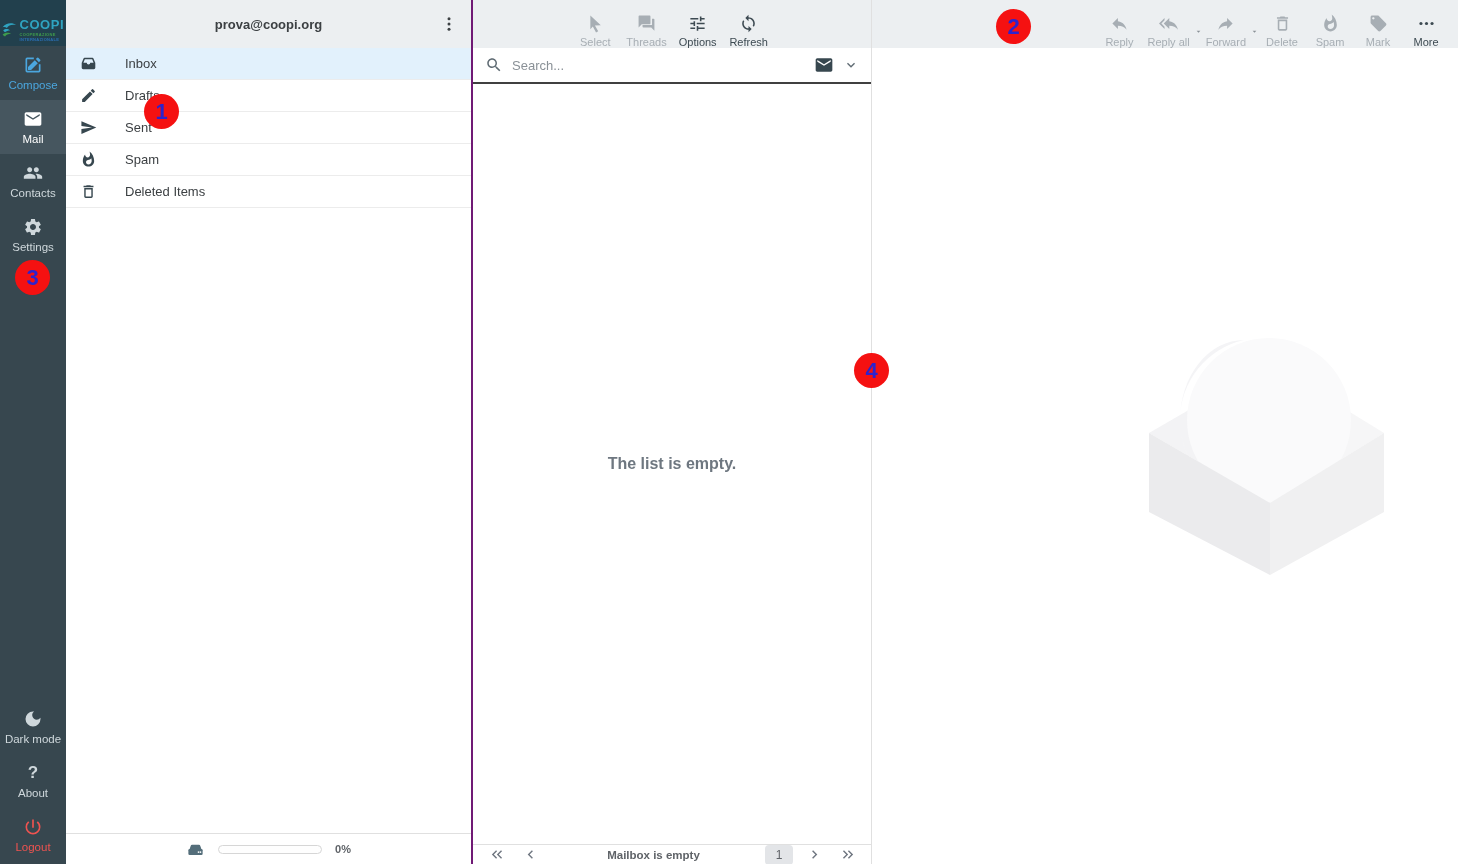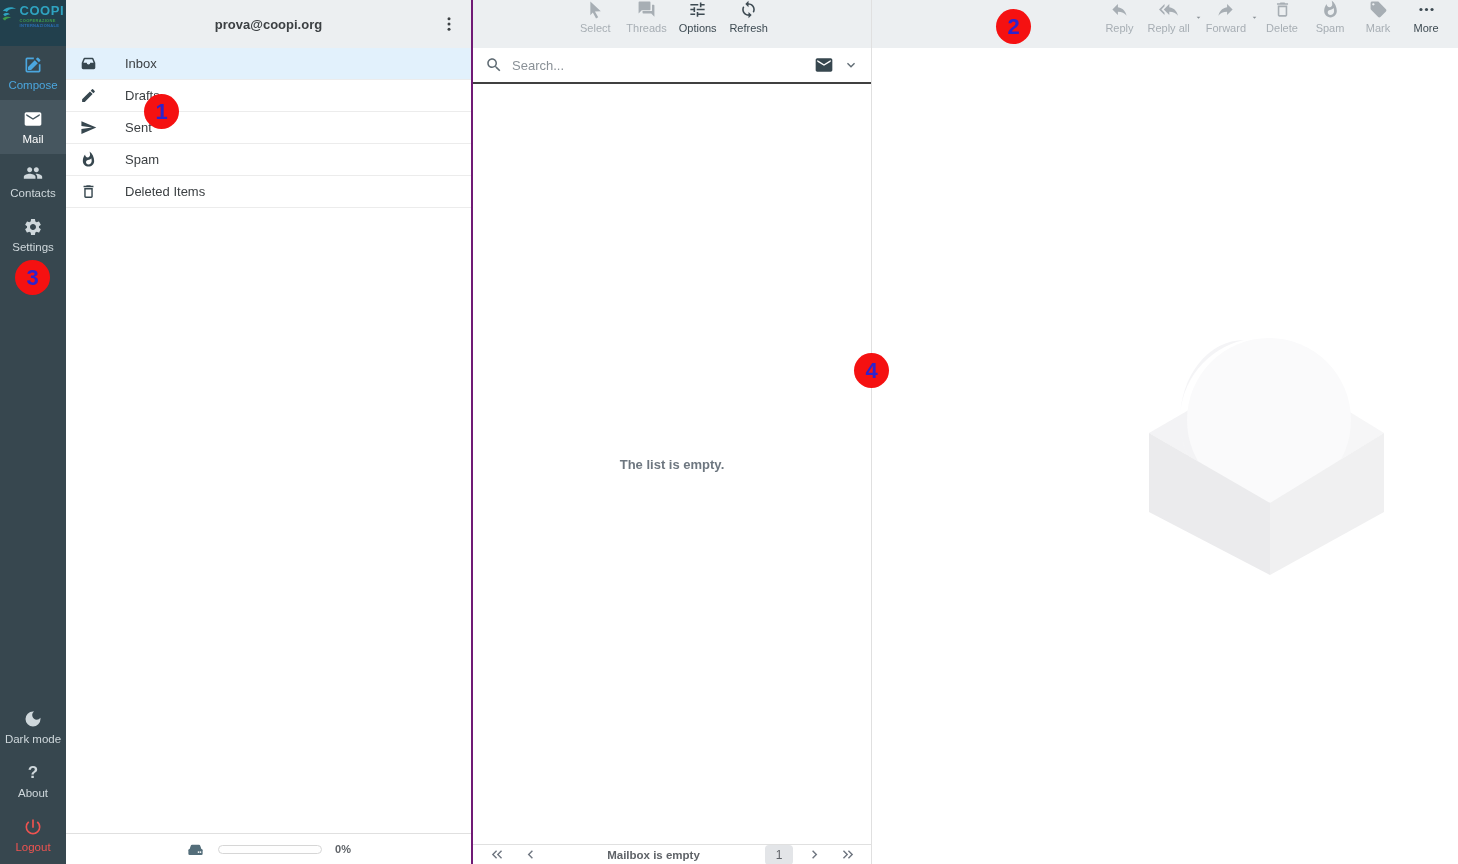--- a/index.html
+++ b/index.html
@@ -15,21 +15,21 @@
 
   
   .sidebar {
     width: 66px; flex-shrink: 0;
     background: #37474f;
     display: flex; flex-direction: column;
     color: #cfd8dc;
   }
   .logo {
     height: 46px; background: #22404d;
-    display: flex; align-items: flex-start; justify-content: center;
+    display: flex; align-items: flex-end; justify-content: center;
     gap: 3px; padding: 4px 2px;
   }
   .logo-text { display: flex; flex-direction: column; line-height: 1; }
   .logo-name { color: #2fa3c0; font-weight: bold; font-size: 13px; letter-spacing: .5px; }
   .logo-tag1 { color: #3f9b4c; font-size: 4px; font-weight: bold; margin-top: 2px; letter-spacing: .3px;}
   .logo-tag2 { color: #2a6fb5; font-size: 4px; font-weight: bold; margin-top: 1px; letter-spacing: .3px;}
   .nav-item {
     height: 54px; cursor: pointer;
     display: flex; flex-direction: column; align-items: center; justify-content: center;
     gap: 4px; font-size: 11.5px; color: #cfd8dc;
@@ -83,21 +83,21 @@
   .quota-pct { font-size: 11px; font-weight: bold; color: #5f6368; }
 
   
   .list {
     width: 399px; flex-shrink: 0;
     border-right: 1px solid #e0e0e0;
     display: flex; flex-direction: column; background: #fff;
   }
   .toolbar {
     height: 48px; flex-shrink: 0; background: #eceff1;
-    display: flex; align-items: flex-start;
+    display: flex; align-items: flex-end;
   }
   .list .toolbar { justify-content: center; gap: 7px; }
   .tbtn {
     min-width: 44px; cursor: pointer; position: relative;
     display: flex; flex-direction: column; align-items: center;
     gap: 3px; font-size: 11px; color: #3d4a52; padding: 0 2px;
   }
   .tbtn svg { width: 19px; height: 19px; fill: currentColor; }
   .tbtn-disabled { color: #a7aeb4; cursor: default; }
   .tbtn .caret {
@@ -113,21 +113,21 @@
   .search-row .search-glyph { width: 18px; height: 18px; fill: #5f6b73; flex-shrink: 0; }
   .search-input {
     flex: 1; border: none; outline: none;
     font-size: 13px; color: #3c4043; font-family: "Liberation Sans", sans-serif;
     background: transparent;
   }
   .search-input::placeholder { color: #8a9197; opacity: 1; }
   .scope-envelope { width: 20px; height: 20px; fill: #37474f; cursor: pointer; }
   .scope-chevron { width: 16px; height: 16px; fill: #5f6b73; cursor: pointer; }
   .list-body { flex: 1; display: flex; align-items: center; justify-content: center; }
-  .empty-text { font-size: 13px; font-weight: bold; color: #6e7780; }
+  .empty-text { font-size: 16px; font-weight: bold; color: #6e7780; }
   .list-footer {
     height: 20px; flex-shrink: 0;
     border-top: 1px solid #e0e0e0;
     display: flex; align-items: center; padding: 0 12px; gap: 9px;
   }
   .pag-btn { width: 24px; height: 22px; display: flex; align-items: center; justify-content: center; cursor: pointer; }
   .pag-btn svg { width: 17px; height: 17px; fill: #6f7680; }
   .pag-status { flex: 1; text-align: center; font-size: 11.5px; font-weight: bold; color: #5f6368; }
   .page-box {
     width: 28px; height: 20px; border: none; border-radius: 4px;

